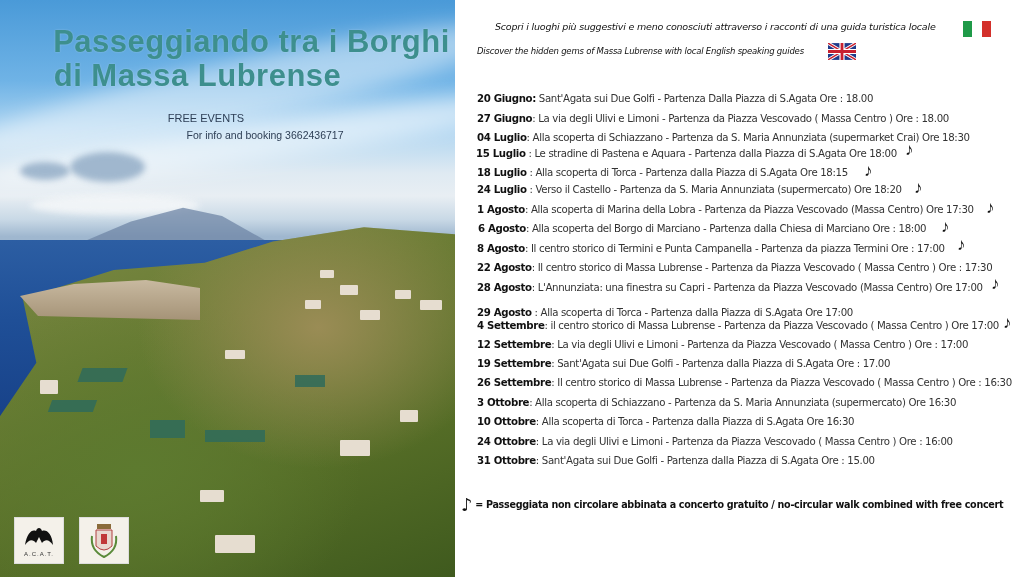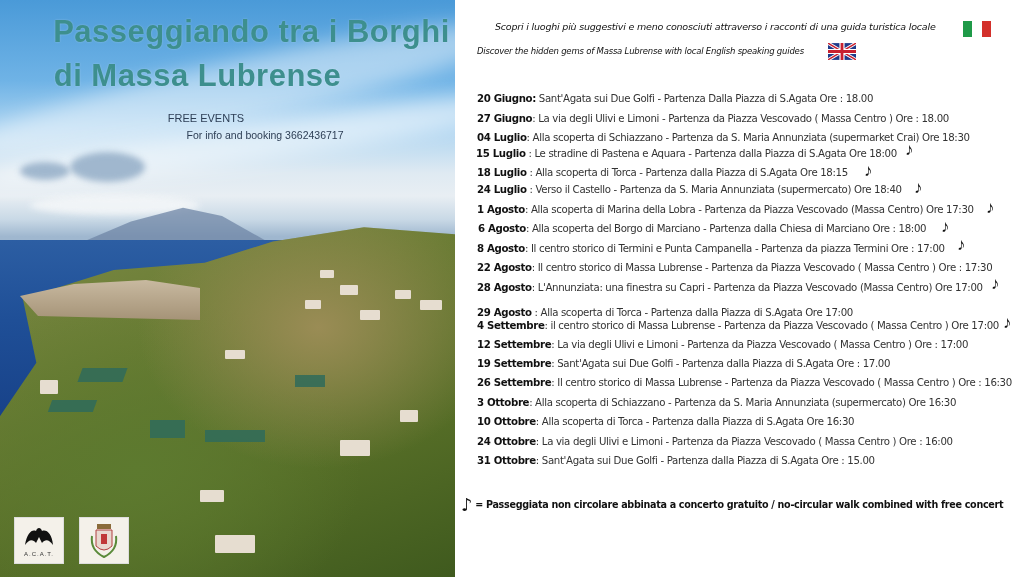--- a/index.html
+++ b/index.html
@@ -42,21 +42,21 @@
     clip-path: polygon(0% 40%, 30% 10%, 70% 0%, 100% 20%, 100% 100%, 10% 90%);
   }
   .house { position: absolute; background: #e6ddd0; border-radius: 1px; }
   .greenhouse { position: absolute; background: #2f6b5a; opacity: .85; }
 
   .title {
     position: absolute; left: 0; width: 455px; text-align: center;
     color: #3d8f8e; font-weight: bold; font-size: 31px; letter-spacing: 0.5px;
     text-shadow: 0 0 2px rgba(255,255,255,0.3);
   }
-  .title.t1 { top: 14px; padding-left: 48px; }
+  .title.t1 { top: 24px; padding-left: 48px; }
   .title.t2 { top: 58px; left: -30px; }
   .free-events { position: absolute; top: 112px; left: 0; width: 412px; text-align: center; font-size: 11px; color: #2d3e55; }
   .booking { position: absolute; top: 129px; left: 0; width: 530px; text-align: center; font-size: 10.5px; color: #2d3e55; }
 
   .logo { position: absolute; top: 517px; width: 50px; height: 47px; background: #f4f1ea; border: 1px solid #ddd; display:flex; align-items:center; justify-content:center; flex-direction: column; }
   .logo.acat { left: 14px; }
   .logo.comune { left: 79px; }
   .acat-bird { width: 34px; height: 24px; }
   .acat-text { font-size: 6px; color: #333; letter-spacing: 1px; margin-top: 2px; }
 
@@ -160,21 +160,21 @@
     <path d="M30 0 V36 M0 18 H60" stroke="#fff" stroke-width="11"></path>
     <path d="M30 0 V36 M0 18 H60" stroke="#c8202f" stroke-width="6"></path>
   </svg>
 
   <div class="events">
     <div class="event" style="top:0px"><span class="date">20 Giugno:</span><span> Sant'Agata  sui Due Golfi - Partenza Dalla Piazza di S.Agata  Ore : 18.00</span></div>
     <div class="event" style="top:20px"><span class="date">27 Giugno</span><span>: La via  degli Ulivi  e Limoni - Partenza da Piazza Vescovado ( Massa Centro ) Ore : 18.00</span></div>
     <div class="event" style="top:39px"><span class="date">04 Luglio</span><span>: Alla scoperta di Schiazzano - Partenza da S. Maria Annunziata (supermarket  Crai) Ore 18:30</span></div>
     <div class="event" style="top:55px;left:-1px"><span class="date">15 Luglio</span><span> : Le stradine di Pastena e Aquara - Partenza dalla Piazza di S.Agata  Ore 18:00</span></div>
     <div class="event" style="top:74px"><span class="date">18 Luglio</span><span> : Alla scoperta di Torca - Partenza dalla Piazza di S.Agata  Ore 18:15</span></div>
-    <div class="event" style="top:91px"><span class="date">24 Luglio</span><span> : Verso il Castello  - Partenza da S. Maria Annunziata (supermercato)  Ore 18:40</span></div>
+    <div class="event" style="top:91px"><span class="date">24 Luglio</span><span> : Verso il Castello  - Partenza da S. Maria Annunziata (supermercato)  Ore 18:20</span></div>
     <div class="event" style="top:111px"><span class="date">1 Agosto</span><span>:  Alla scoperta di Marina della Lobra - Partenza da Piazza Vescovado (Massa Centro) Ore 17:30</span></div>
     <div class="event" style="top:130px;left:1px"><span class="date">6 Agosto</span><span>: Alla scoperta del Borgo di Marciano - Partenza dalla Chiesa di Marciano Ore : 18:00</span></div>
     <div class="event" style="top:150px"><span class="date">8 Agosto</span><span>: Il centro storico di Termini e Punta Campanella  - Partenza da piazza Termini  Ore : 17:00</span></div>
     <div class="event" style="top:169px"><span class="date">22 Agosto</span><span>: Il centro storico di Massa Lubrense - Partenza da Piazza Vescovado  ( Massa Centro ) Ore : 17:30</span></div>
     <div class="event" style="top:189px"><span class="date">28 Agosto</span><span>: L'Annunziata: una finestra su Capri - Partenza da Piazza Vescovado (Massa  Centro) Ore 17:00</span></div>
     <div class="event" style="top:214px"><span class="date">29 Agosto</span><span> : Alla scoperta di Torca - Partenza dalla Piazza di S.Agata Ore 17:00</span></div>
     <div class="event" style="top:227px"><span class="date">4 Settembre</span><span>: il centro storico di Massa Lubrense - Partenza da Piazza Vescovado  ( Massa Centro ) Ore 17:00</span></div>
     <div class="event" style="top:246px"><span class="date">12 Settembre</span><span>: La via degli  Ulivi e Limoni - Partenza da Piazza Vescovado  ( Massa Centro ) Ore : 17:00</span></div>
     <div class="event" style="top:265px"><span class="date">19 Settembre</span><span>: Sant'Agata sui Due Golfi - Partenza dalla Piazza di S.Agata Ore : 17.00</span></div>
     <div class="event" style="top:284px"><span class="date">26 Settembre</span><span>: Il centro storico di Massa Lubrense - Partenza da Piazza Vescovado  ( Massa Centro ) Ore : 16:30</span></div>

